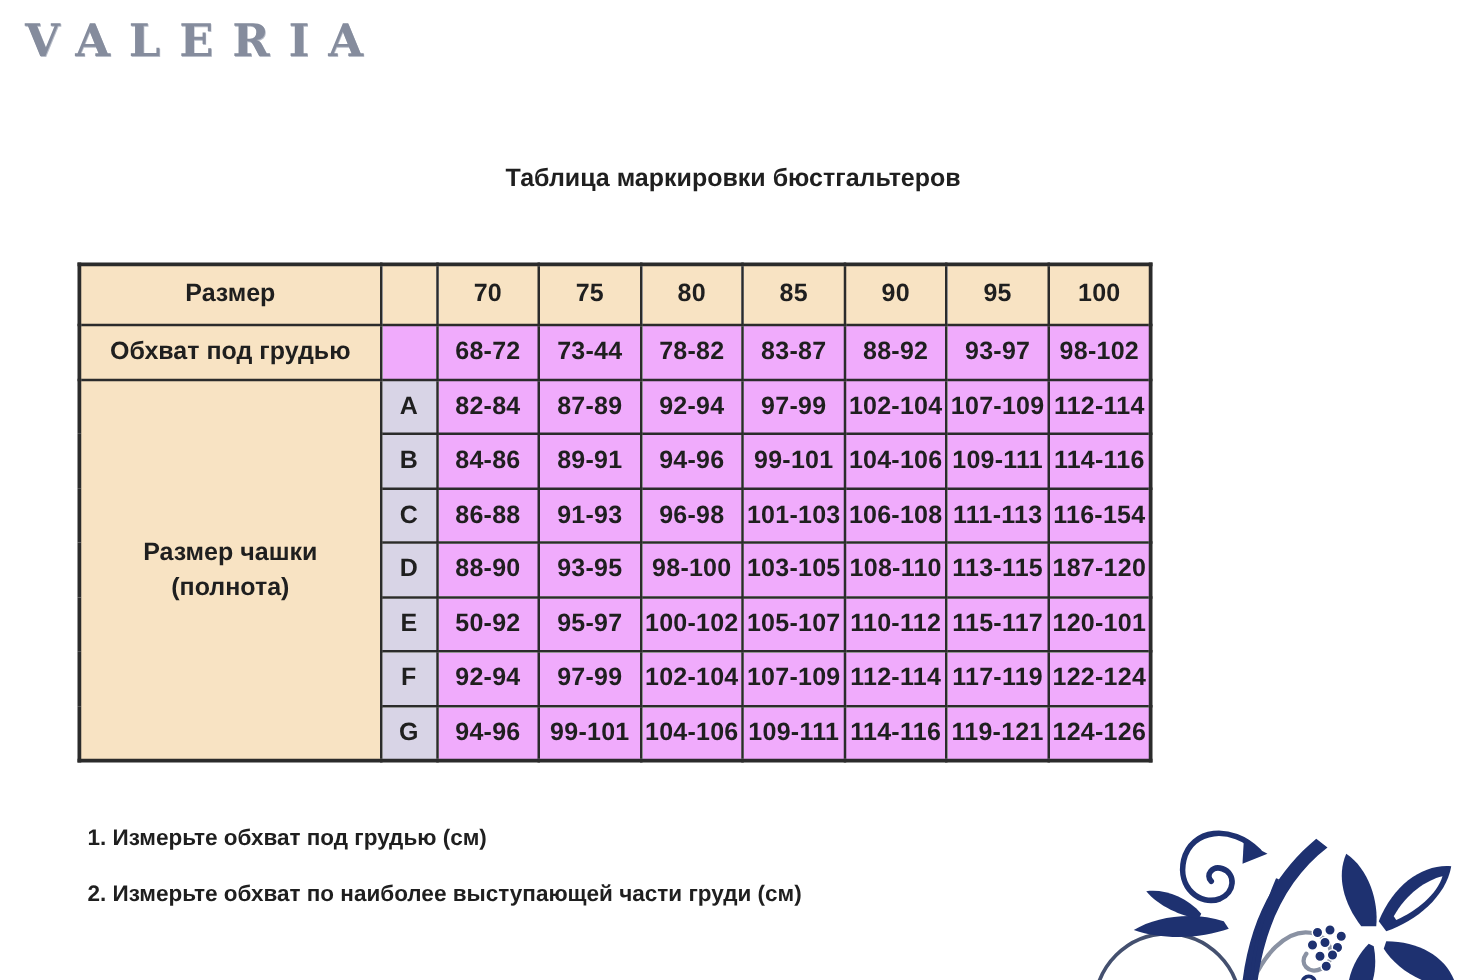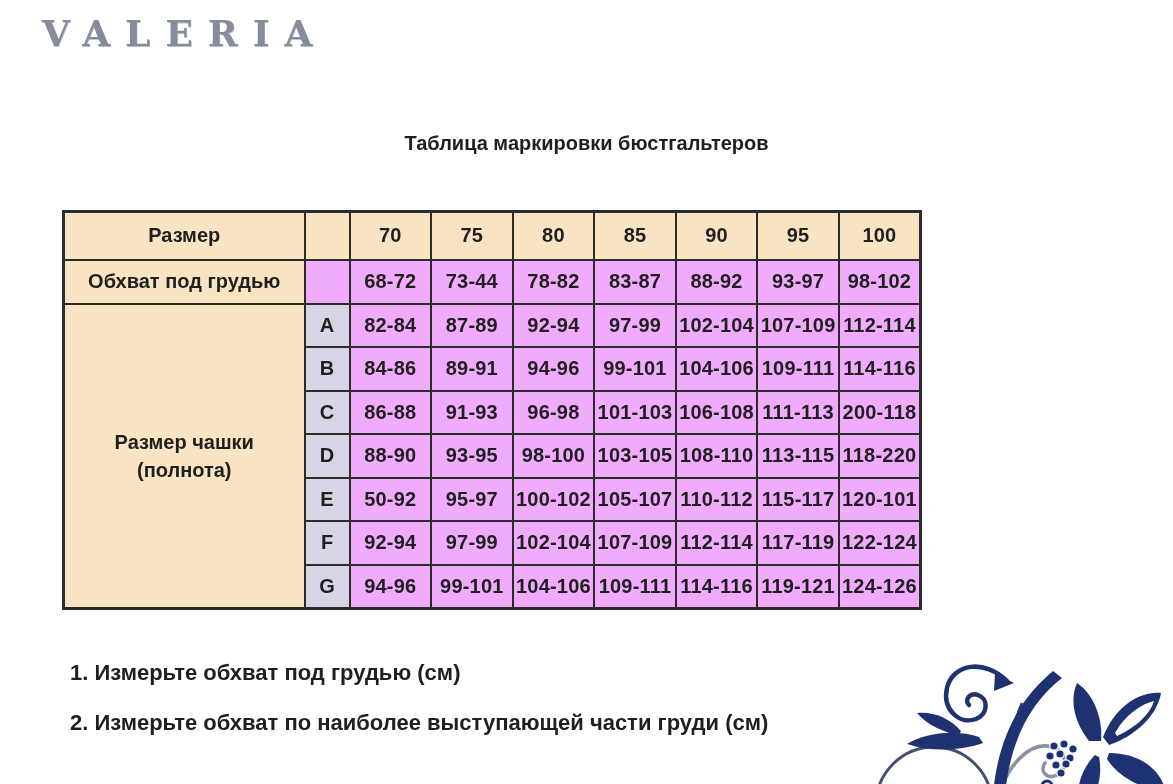--- a/index.html
+++ b/index.html
@@ -11,21 +11,21 @@
   .page {
     position: relative;
     width: 1173px;
     height: 784px;
     background: #ffffff;
     overflow: hidden;
   }
   
   .logo {
     position: absolute;
-    left: 42px;
+    left: 20px;
     top: 12px;
     font-family: "DejaVu Serif", serif;
     font-size: 36px;
     font-weight: bold;
     letter-spacing: 15px;
     color: var(--logo-color, #858C9D);
     text-shadow: 0.5px 0.5px 0 #b9bec9;
   }
   
   .title {
@@ -75,21 +75,21 @@
   }
   td.num-cell  { font-weight: bold; letter-spacing: 0.2px; }
   td.val-cell  { font-weight: bold; letter-spacing: 0.2px; }
   td.cup-cell  { font-weight: bold; }
   .cup-label-line { line-height: 1.4; }
   
   .instructions {
     position: absolute;
     left: 70px;
     top: 660px;
-    font-size: 22px;
+    font-size: 18px;
     font-weight: bold;
     color: var(--text-color, #1F1F1F);
   }
   .instruction-item { margin-bottom: 24px; }
   
   .ornament {
     position: absolute;
     right: 6px;
     bottom: -24px;
     width: 310px;
@@ -165,31 +165,31 @@
           <td class="val-cell white-bg">114-116</td>
         </tr>
         <tr class="r-cup">
           <td class="cup-cell lavender">C</td>
           <td class="val-cell white-bg">86-88</td>
           <td class="val-cell white-bg">91-93</td>
           <td class="val-cell white-bg">96-98</td>
           <td class="val-cell white-bg">101-103</td>
           <td class="val-cell white-bg">106-108</td>
           <td class="val-cell white-bg">111-113</td>
-          <td class="val-cell white-bg">200-118</td>
+          <td class="val-cell white-bg">116-154</td>
         </tr>
         <tr class="r-cup">
           <td class="cup-cell lavender">D</td>
           <td class="val-cell white-bg">88-90</td>
           <td class="val-cell white-bg">93-95</td>
           <td class="val-cell white-bg">98-100</td>
           <td class="val-cell white-bg">103-105</td>
           <td class="val-cell white-bg">108-110</td>
           <td class="val-cell white-bg">113-115</td>
-          <td class="val-cell white-bg">118-220</td>
+          <td class="val-cell white-bg">187-120</td>
         </tr>
         <tr class="r-cup">
           <td class="cup-cell lavender">E</td>
           <td class="val-cell white-bg">50-92</td>
           <td class="val-cell white-bg">95-97</td>
           <td class="val-cell white-bg">100-102</td>
           <td class="val-cell white-bg">105-107</td>
           <td class="val-cell white-bg">110-112</td>
           <td class="val-cell white-bg">115-117</td>
           <td class="val-cell white-bg">120-101</td>

